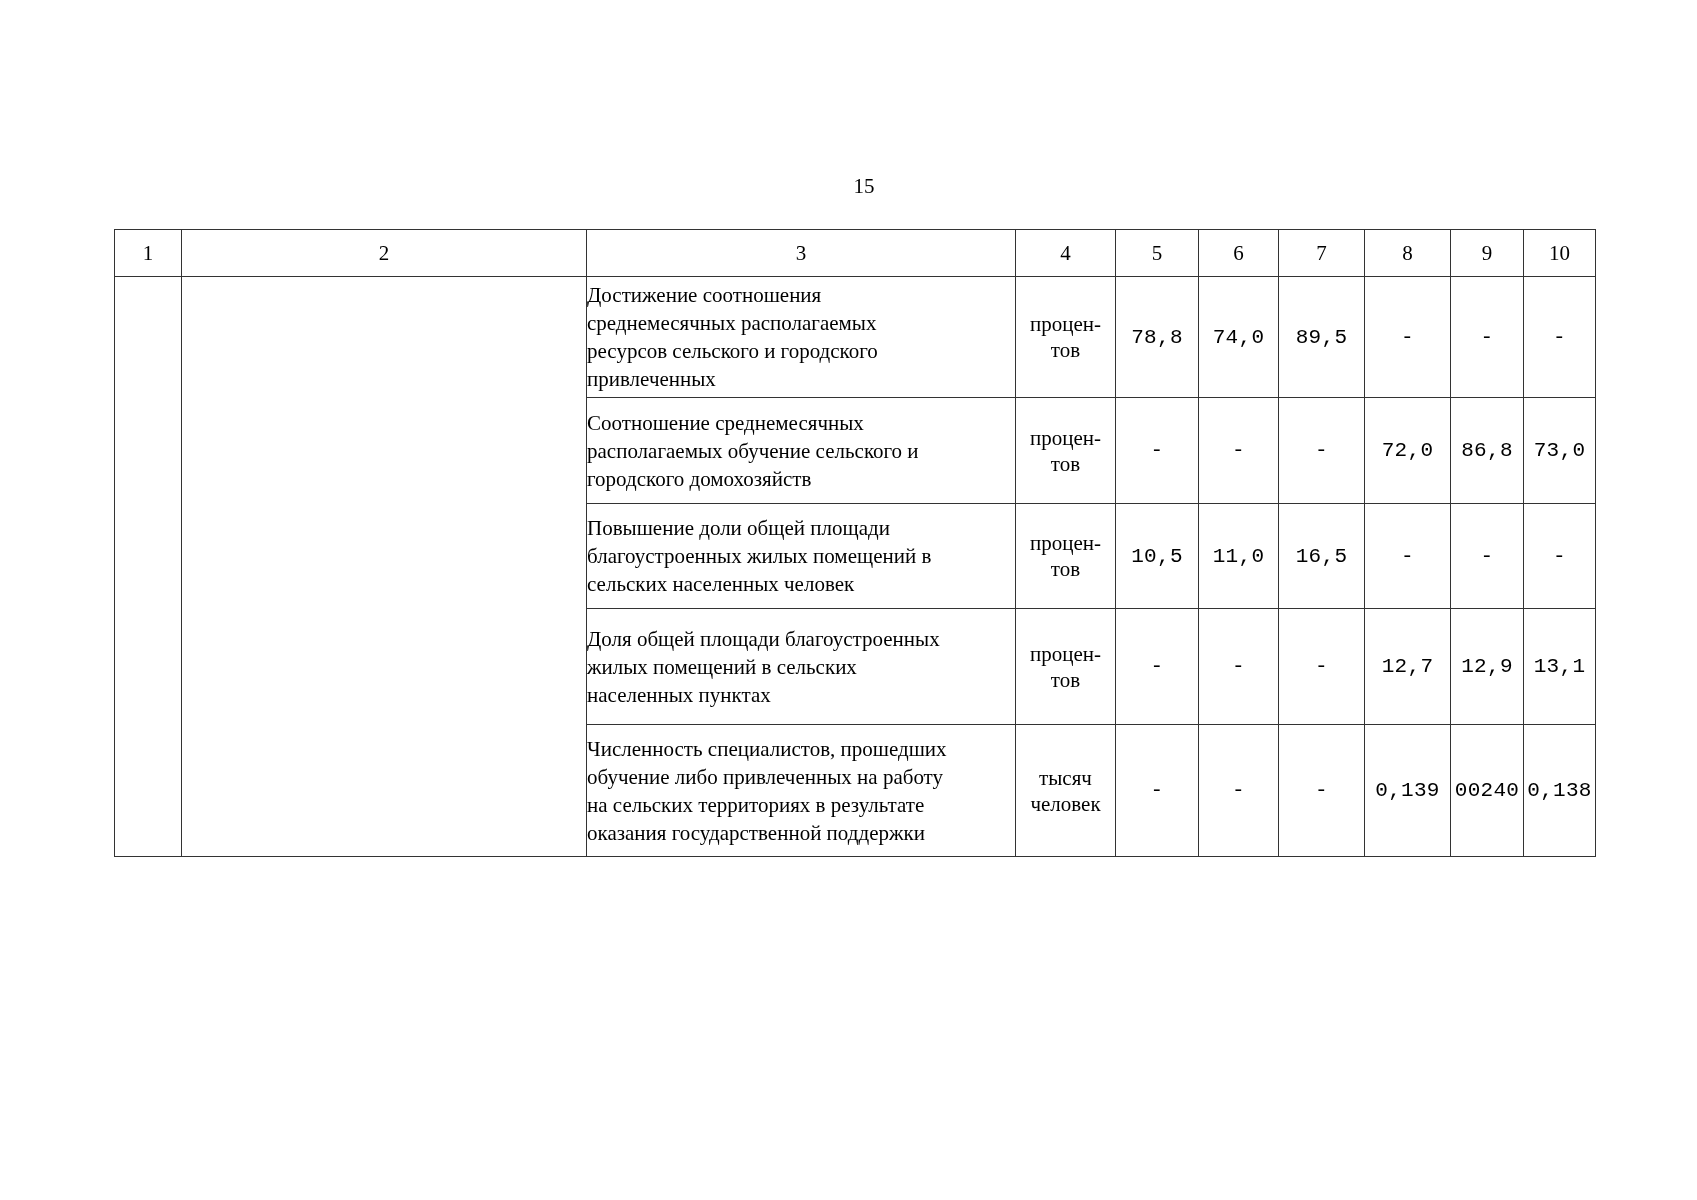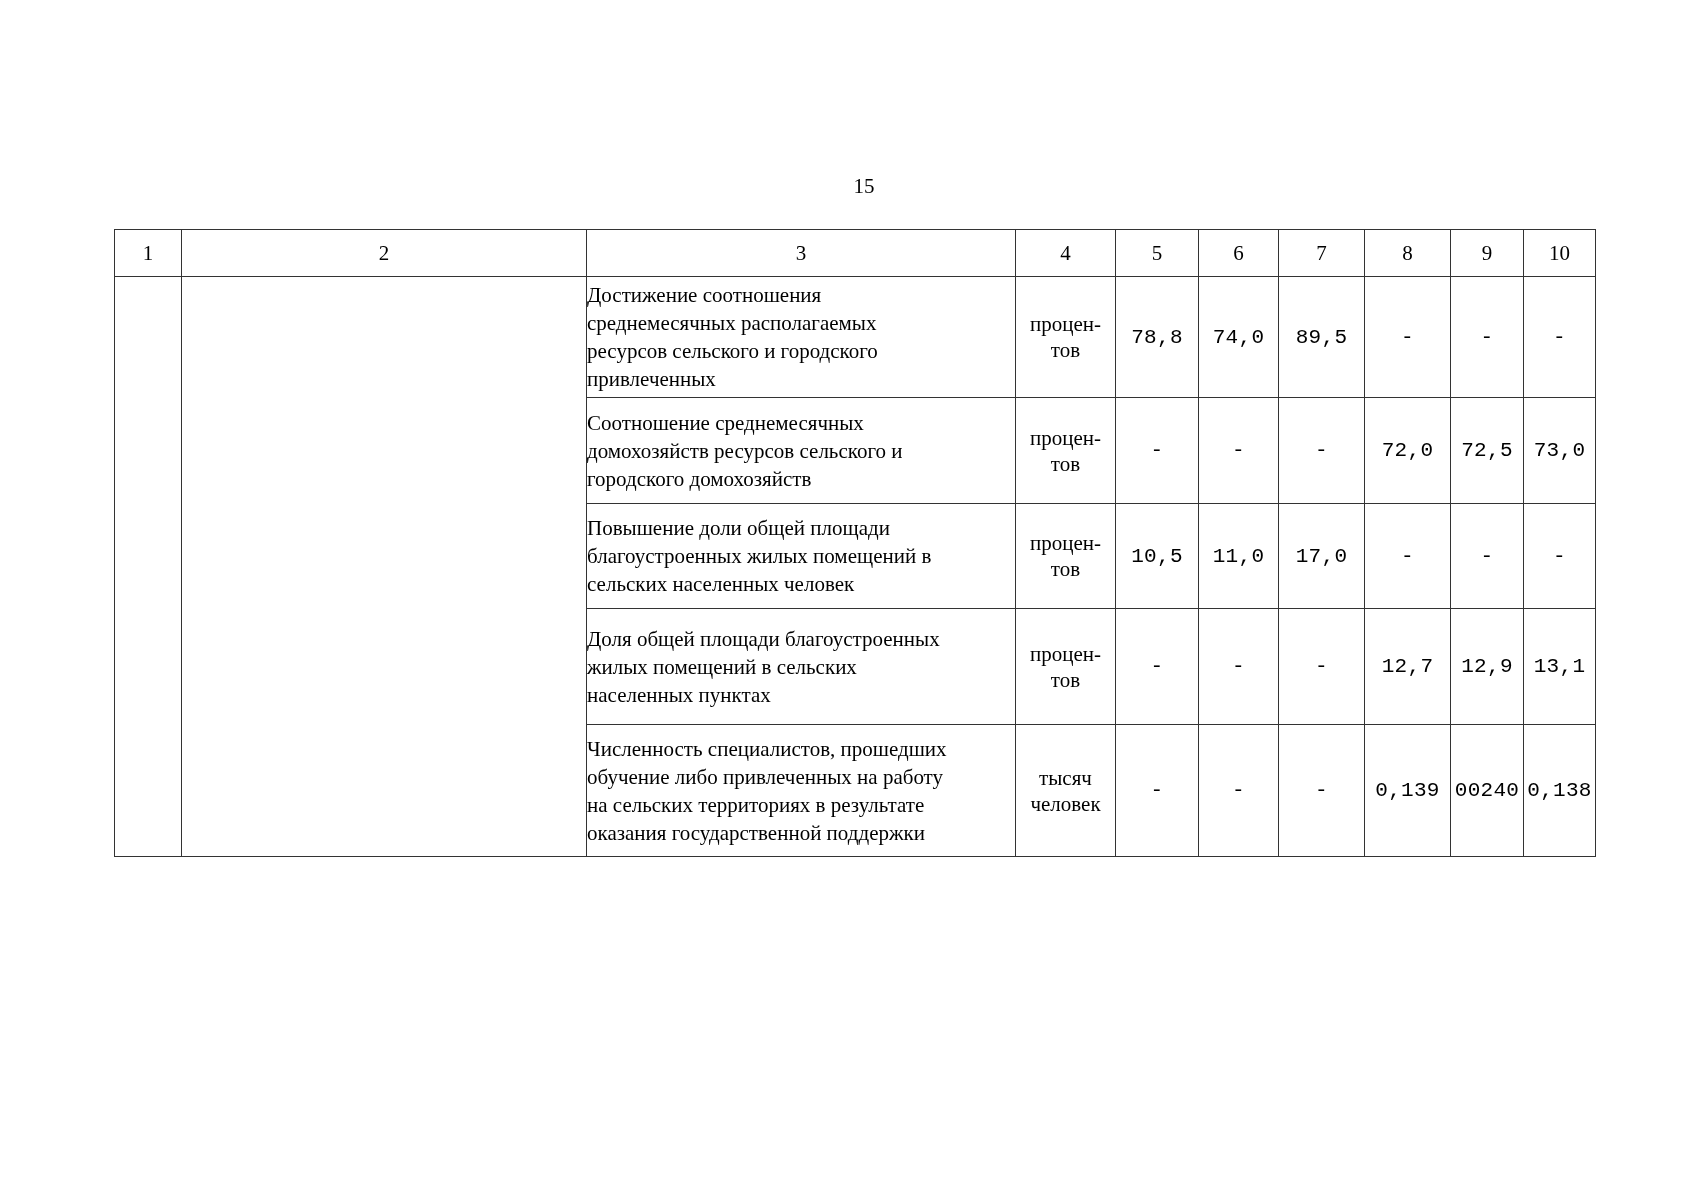--- a/index.html
+++ b/index.html
@@ -65,48 +65,48 @@
       <td class="num">74,0</td>
       <td class="num">89,5</td>
       <td class="num">-</td>
       <td class="num">-</td>
       <td class="num">-</td>
     </tr>
 
     <tr style="height:106px">
       <td class="desc">
         <div>Соотношение среднемесячных</div>
-        <div>домохозяйств ресурсов сельского и</div>
+        <div>располагаемых обучение сельского и</div>
         <div>городского домохозяйств</div>
       </td>
       <td class="unit">
         <div>процен-</div>
         <div>тов</div>
       </td>
       <td class="num">-</td>
       <td class="num">-</td>
       <td class="num">-</td>
       <td class="num">72,0</td>
-      <td class="num">72,5</td>
+      <td class="num">86,8</td>
       <td class="num">73,0</td>
     </tr>
 
     <tr style="height:105px">
       <td class="desc">
         <div>Повышение доли общей площади</div>
         <div>благоустроенных жилых помещений в</div>
         <div>сельских населенных человек</div>
       </td>
       <td class="unit">
         <div>процен-</div>
         <div>тов</div>
       </td>
       <td class="num">10,5</td>
       <td class="num">11,0</td>
-      <td class="num">17,0</td>
+      <td class="num">16,5</td>
       <td class="num">-</td>
       <td class="num">-</td>
       <td class="num">-</td>
     </tr>
 
     <tr style="height:116px">
       <td class="desc">
         <div>Доля общей площади благоустроенных</div>
         <div>жилых помещений в сельских</div>
         <div>населенных пунктах</div>

